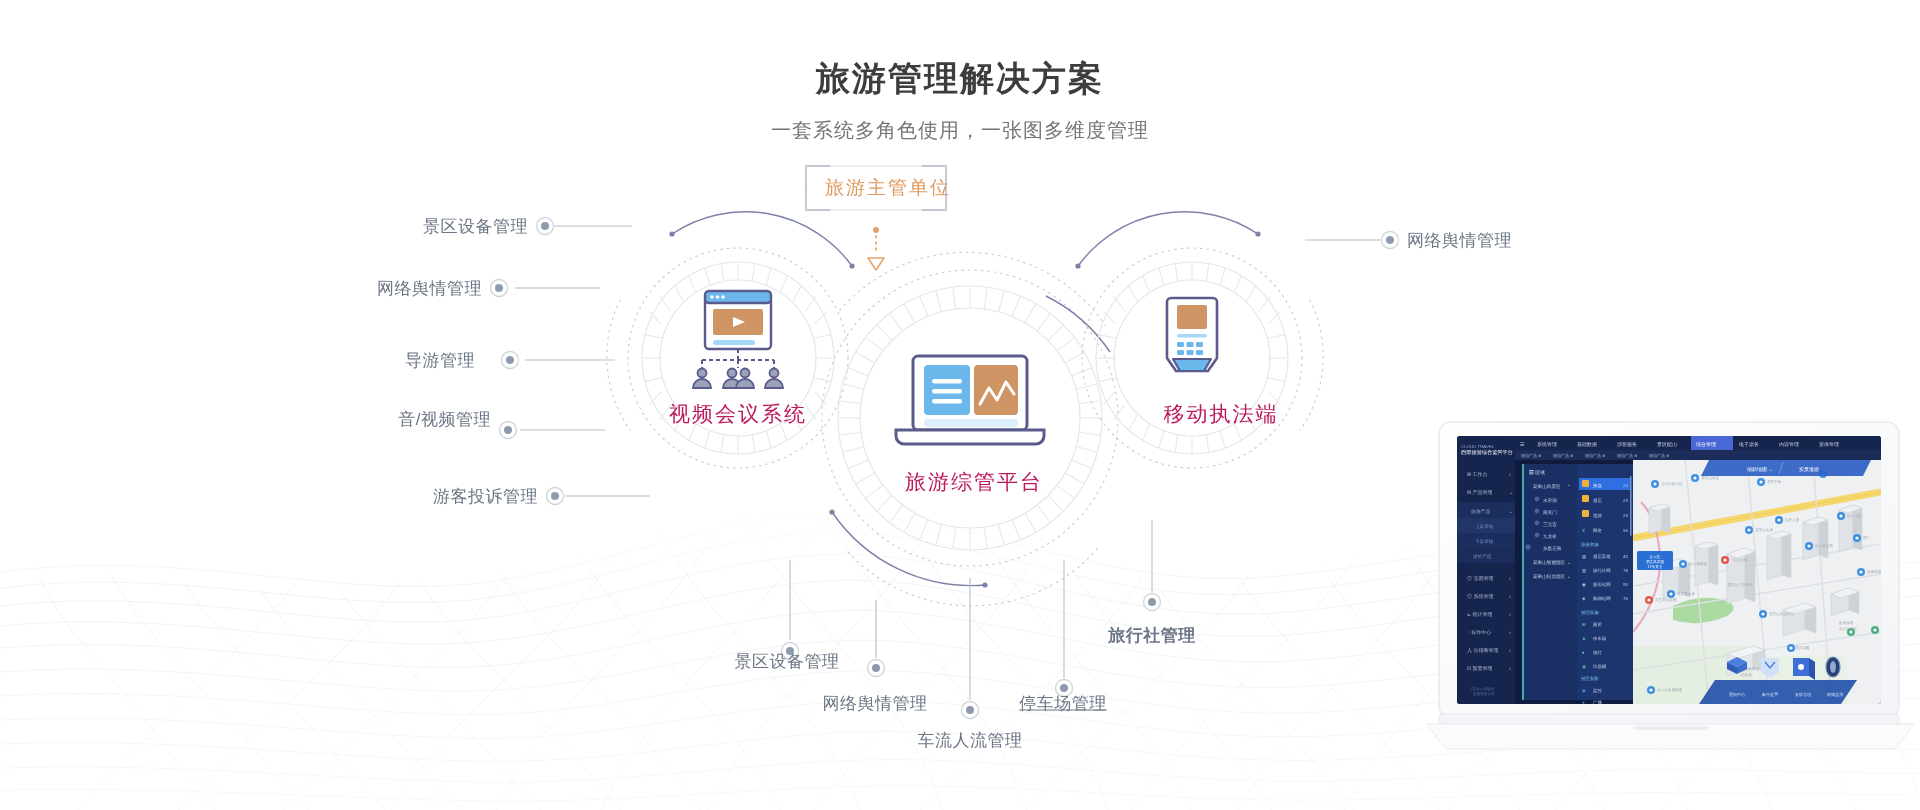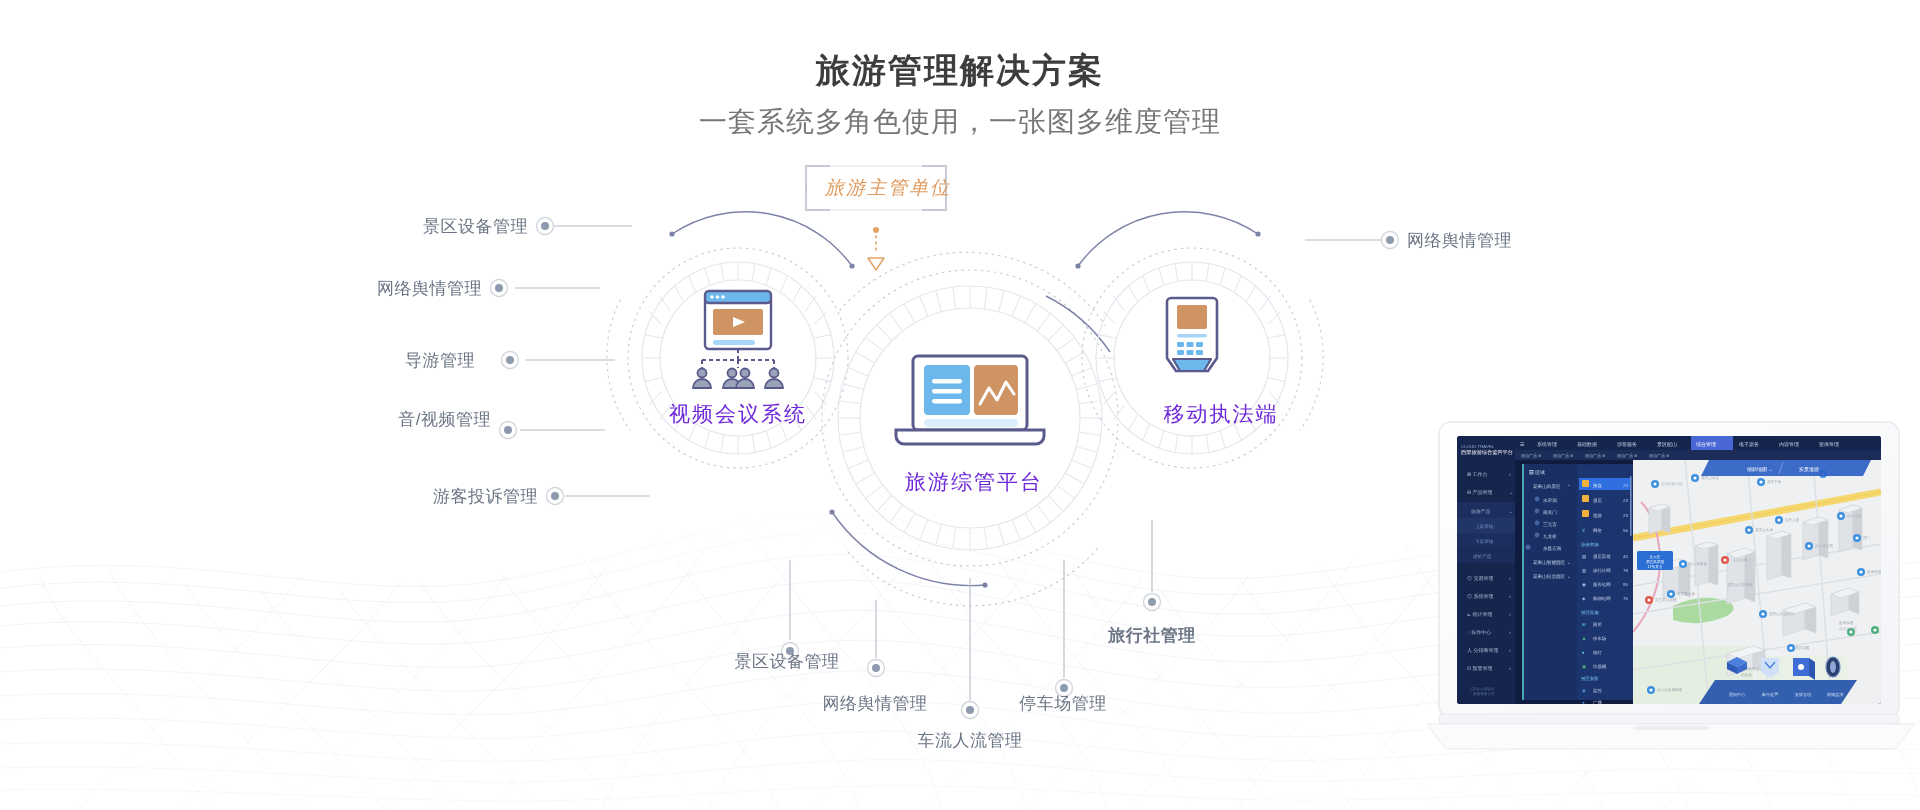--- a/index.html
+++ b/index.html
@@ -11,24 +11,24 @@
   }
   .stage{position:absolute;inset:0;width:1920px;height:810px;}
 
   
   .bg-mesh{position:absolute;left:0;bottom:0;width:1920px;height:330px;pointer-events:none;}
 
   
   .header{position:absolute;top:40px;left:0;width:1920px;text-align:center;}
   .title{
     font-size:34px;font-weight:bold;color:#3d3d3d;letter-spacing:2px;
-    line-height:44px;margin:8px;
+    line-height:44px;margin:16px;
   }
   .subtitle{
-    font-size:28px;color:#767676;letter-spacing:1px;margin:16px 0 0 0;line-height:28px;
+    font-size:20px;color:#767676;letter-spacing:1px;margin:16px 0 0 0;line-height:28px;
   }
 
   
   .diagram{position:absolute;left:0;top:0;width:1920px;height:810px;}
 
   
   .lbl{
     position:absolute;font-size:17px;color:#6b7585;white-space:nowrap;
     letter-spacing:.5px;
   }
@@ -37,27 +37,26 @@
   .lbl.c{transform:translate(-50%,-50%);}
 
   
   .gov-box{
     position:absolute;left:888px;top:188px;
     transform:translate(-50%,-50%);
     width:165px;height:44px;
     display:flex;align-items:center;justify-content:center;
     color:#e09a5e;font-size:19px;letter-spacing:2px;
     box-sizing:border-box;
-    font-style:italic;
   }
 
   
   .node-cap{
     position:absolute;transform:translate(-50%,0);
-    color:#6d28d9;font-size:21px;letter-spacing:2px;white-space:nowrap;
+    color:#be185d;font-size:21px;letter-spacing:2px;white-space:nowrap;
   }
 
   
   .laptop{position:absolute;left:1427px;top:418px;width:487px;height:345px;}
 </style>
 </head>
 <body>
 
 <div class="stage">
 
@@ -458,21 +457,21 @@
   <div class="lbl r" style="left:482px;top:288px;">网络舆情管理</div>
   <div class="lbl r" style="left:475px;top:360px;">导游管理</div>
   <div class="lbl r" style="left:491px;top:419px;">音/视频管理</div>
   <div class="lbl r" style="left:538px;top:496px;">游客投诉管理</div>
 
   <div class="lbl l" style="left:1407px;top:240px;">网络舆情管理</div>
 
   <div class="lbl c" style="left:787px;top:661px;">景区设备管理</div>
   <div class="lbl c" style="left:875px;top:703px;">网络舆情管理</div>
   <div class="lbl c" style="left:970px;top:740px;">车流人流管理</div>
-  <div class="lbl c" style="left:1063px;top:703px;">停车场管理</div>
+  <div class="lbl c" style="left:1063px;top:703px;text-decoration:underline;">停车场管理</div>
   <div class="lbl c" style="left:1152px;top:635px;font-weight:bold;">旅行社管理</div>
 
   <svg class="laptop" viewBox="0 0 487 345">
     <defs>
       <clipPath id="screenClip">
           <rect x="30" y="18" width="424" height="268" rx="3"></rect>
         </clipPath>
       <linearGradient id="lidG" x1="0" y1="0" x2="1" y2="1">
         <stop offset="0%" stop-color="#ffffff"></stop>
           <stop offset="100%" stop-color="#f2f4f7"></stop>

